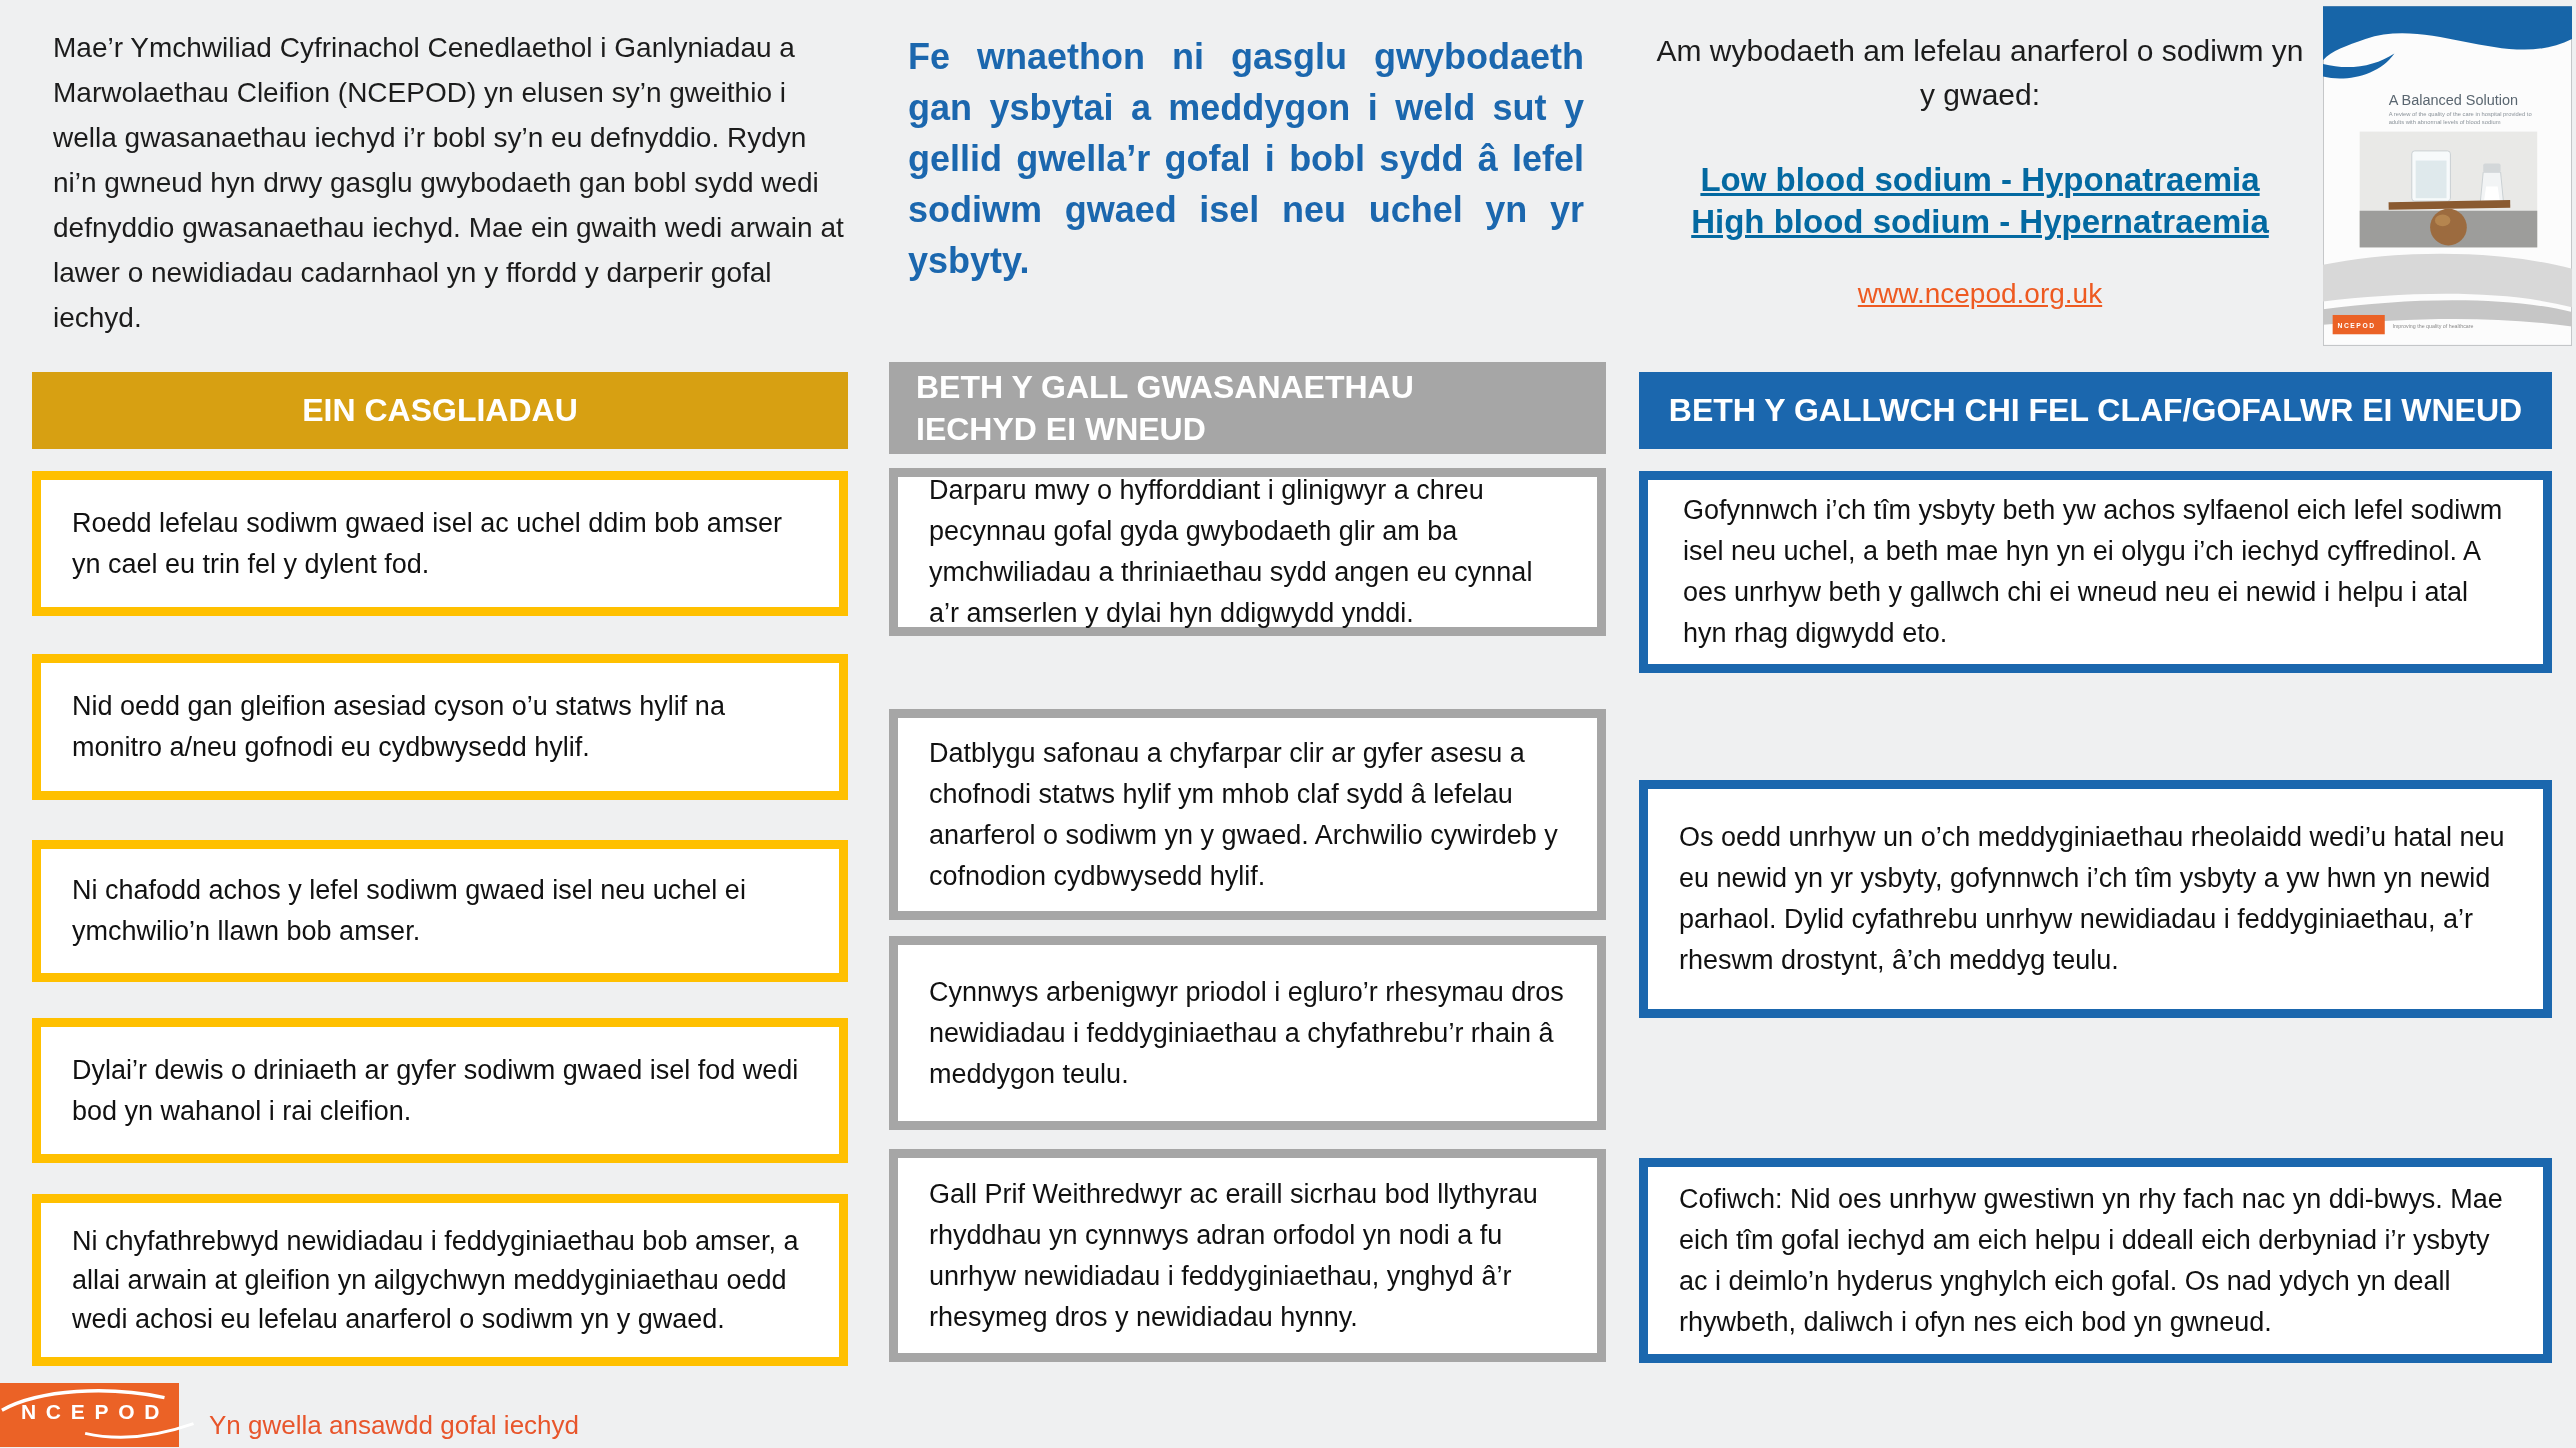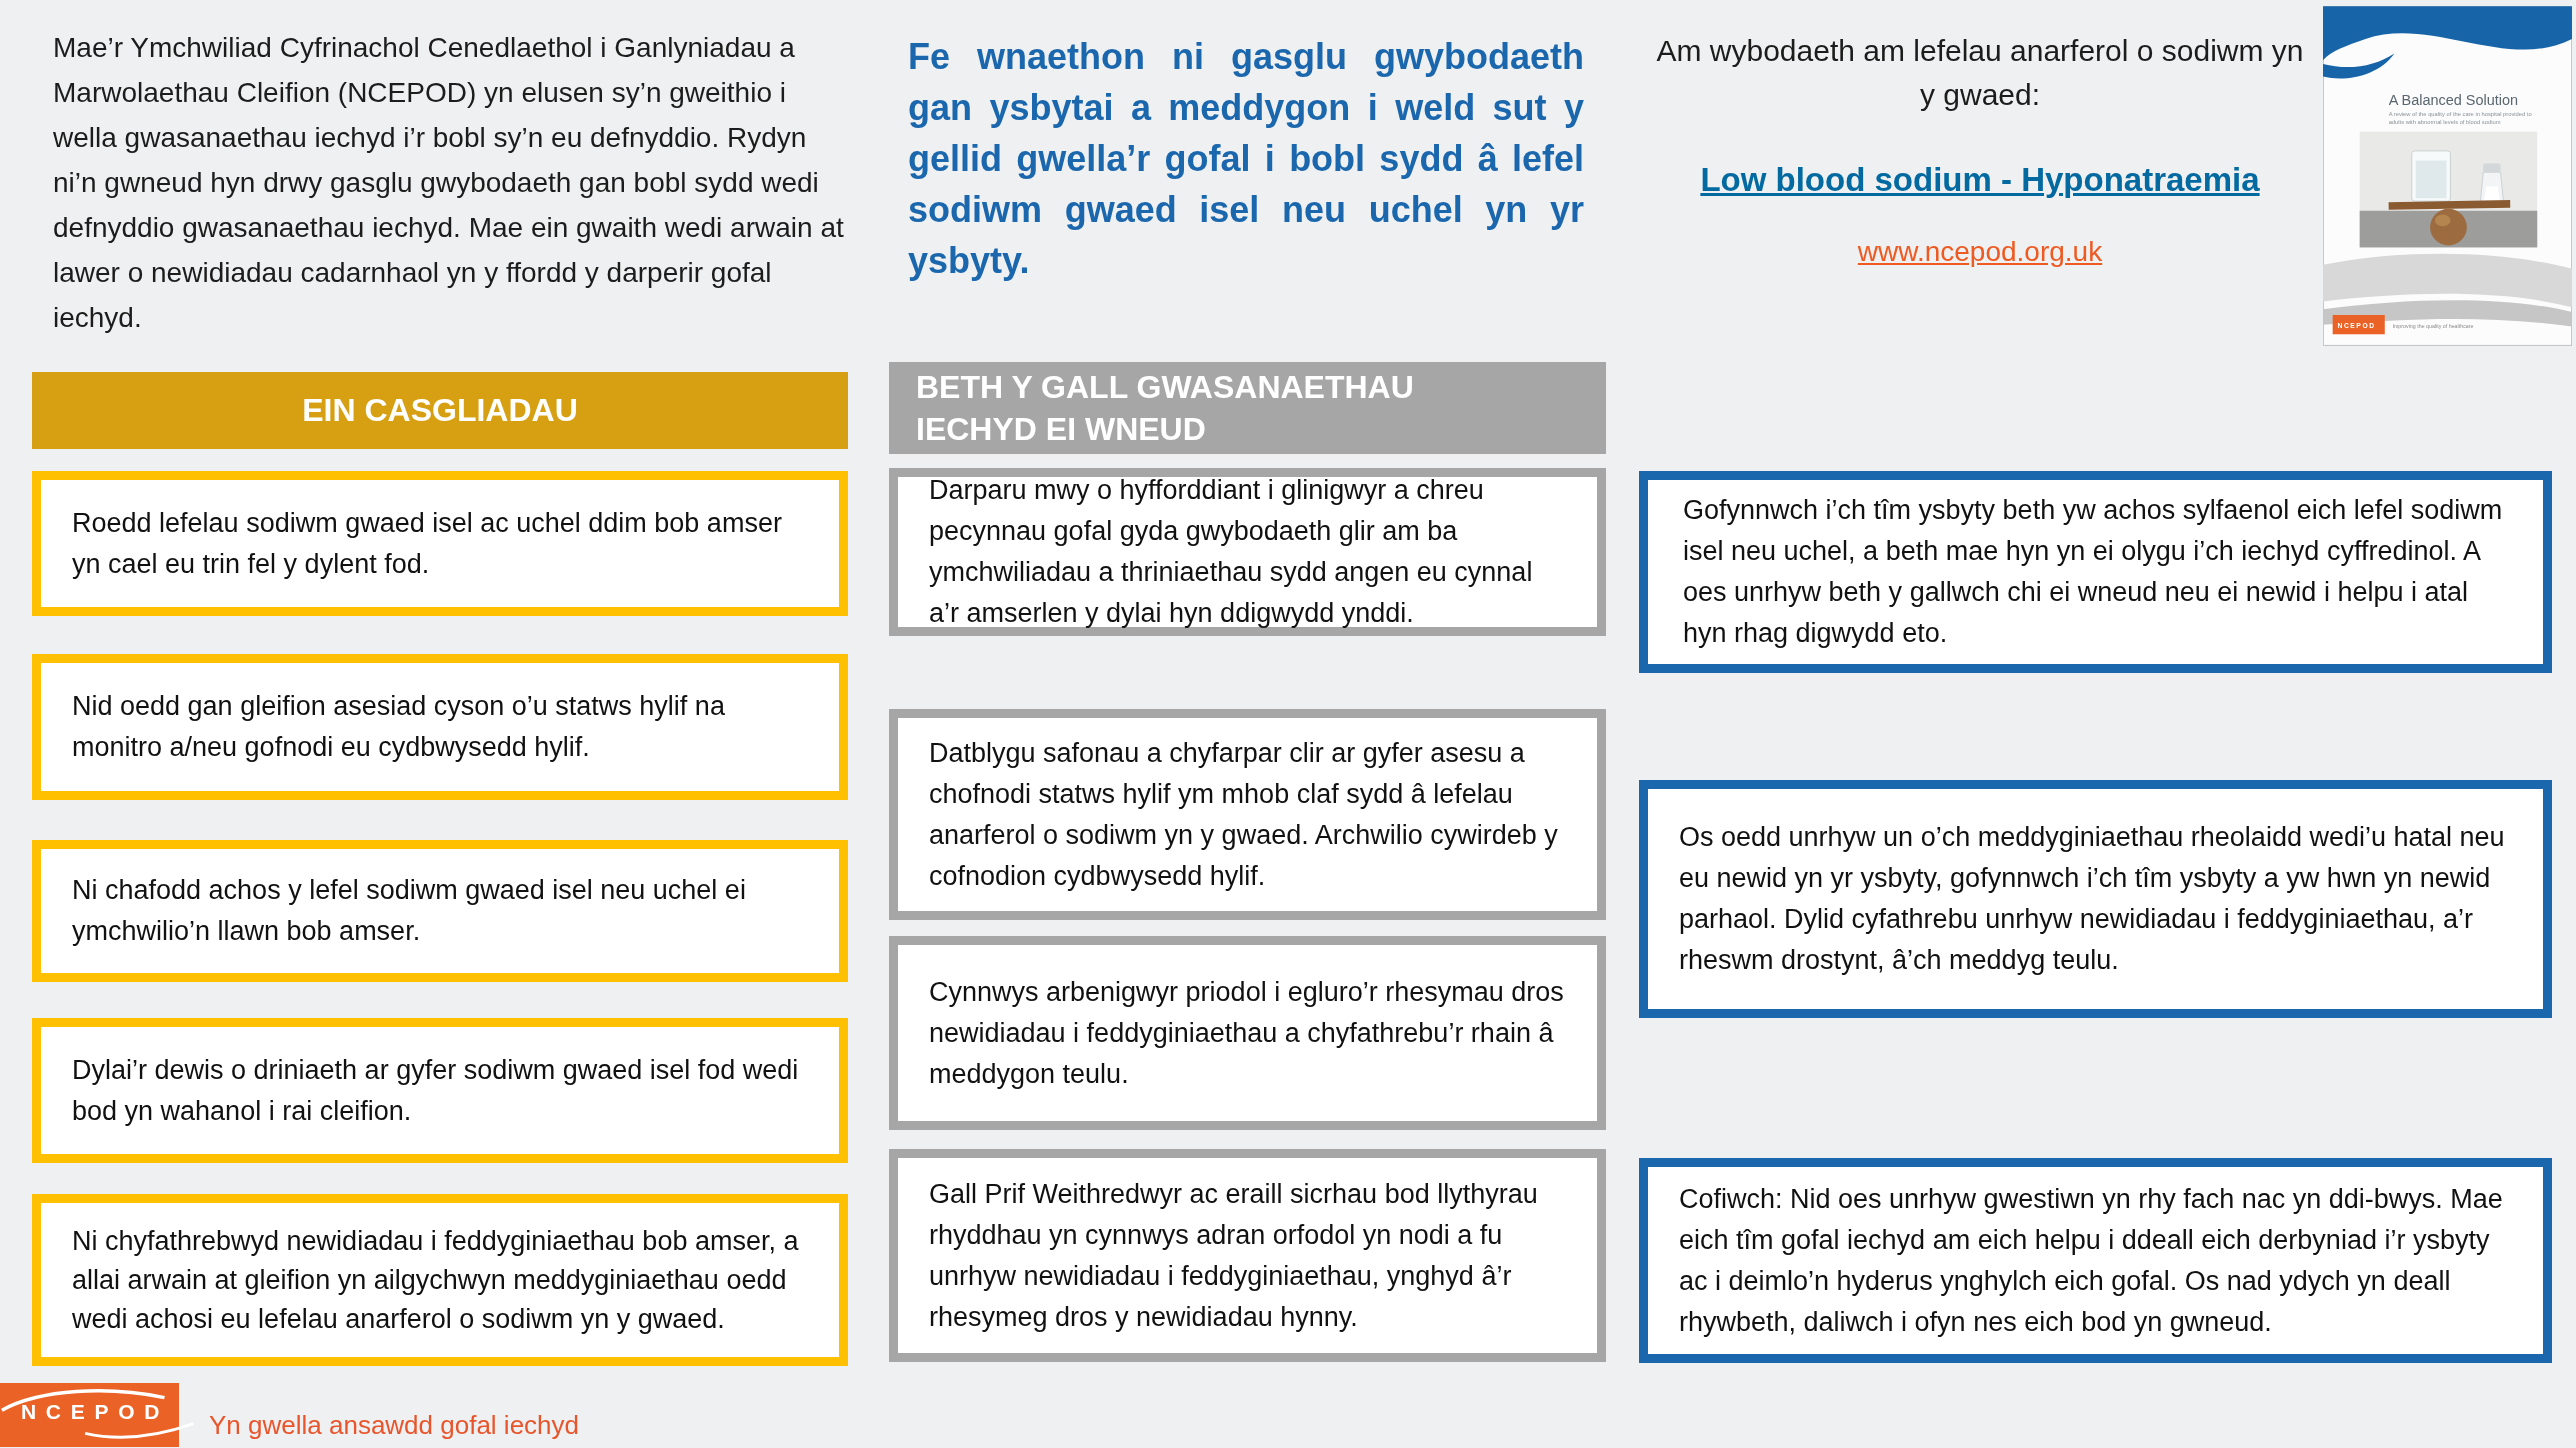--- a/index.html
+++ b/index.html
@@ -50,20 +50,21 @@
 
 <div class="page">
 
   <div class="intro">Mae’r Ymchwiliad Cyfrinachol Cenedlaethol i Ganlyniadau a Marwolaethau Cleifion (NCEPOD) yn elusen sy’n gweithio i wella gwasanaethau iechyd i’r bobl sy’n eu defnyddio. Rydyn ni’n gwneud hyn drwy gasglu gwybodaeth gan bobl sydd wedi defnyddio gwasanaethau iechyd. Mae ein gwaith wedi arwain at lawer o newidiadau cadarnhaol yn y ffordd y darperir gofal iechyd.</div>
   <div class="highlight">Fe wnaethon ni gasglu gwybodaeth gan ysbytai a meddygon i weld sut y gellid gwella’r gofal i bobl sydd â lefel sodiwm gwaed isel neu uchel yn yr ysbyty.</div>
 
   <div class="infoblock">
     <div class="info-heading">Am wybodaeth am lefelau anarferol o sodiwm yn y gwaed:</div>
     <div class="links">
       <a href="#">Low blood sodium - Hyponatraemia</a>
+      <a href="#">High blood sodium - Hypernatraemia</a>
     </div>
     <a href="#" class="site">www.ncepod.org.uk</a>
   </div>
 
   <div class="cover">
     <svg width="249" height="340" viewBox="0 0 258 352">
       <rect x="0" y="0" width="258" height="352" fill="#fcfcfc" stroke="#c4c6c8" stroke-width="2"></rect>
       <path d="M0 0 H258 V34 C192 68 112 10 44 34 C24 41 9 46 0 56 Z" fill="#1765A8"></path>
       <path d="M0 60 C28 67 54 62 74 49 C58 72 24 79 0 73 Z" fill="#1765A8"></path>
       <text x="68" y="102" font-size="15" fill="#5a6670">A Balanced Solution</text>
@@ -116,20 +117,21 @@
   <div class="box b-gray" style="top:709px;height:211px;">
       <span>Datblygu safonau a chyfarpar clir ar gyfer asesu a chofnodi statws hylif ym mhob claf sydd â lefelau anarferol o sodiwm yn y gwaed. Archwilio cywirdeb y cofnodion cydbwysedd hylif.</span>
     </div>
   <div class="box b-gray" style="top:936px;height:194px;">
       <span>Cynnwys arbenigwyr priodol i egluro’r rhesymau dros newidiadau i feddyginiaethau a chyfathrebu’r rhain â meddygon teulu.</span>
     </div>
   <div class="box b-gray" style="top:1149px;height:213px;">
       <span>Gall Prif Weithredwyr ac eraill sicrhau bod llythyrau rhyddhau yn cynnwys adran orfodol yn nodi a fu unrhyw newidiadau i feddyginiaethau, ynghyd â’r rhesymeg dros y newidiadau hynny.</span>
     </div>
 
+  <div class="col-header hdr-blue center">BETH Y GALLWCH CHI FEL CLAF/GOFALWR EI WNEUD</div>
   <div class="box b-blue align-left" style="top:471px;height:202px;">
       <span>Gofynnwch i’ch tîm ysbyty beth yw achos sylfaenol eich lefel sodiwm isel neu uchel, a beth mae hyn yn ei olygu i’ch iechyd cyffredinol. A oes unrhyw beth y gallwch chi ei wneud neu ei newid i helpu i atal hyn rhag digwydd eto.</span>
     </div>
   <div class="box b-blue" style="top:780px;height:238px;">
       <span>Os oedd unrhyw un o’ch meddyginiaethau rheolaidd wedi’u hatal neu eu newid yn yr ysbyty, gofynnwch i’ch tîm ysbyty a yw hwn yn newid parhaol. Dylid cyfathrebu unrhyw newidiadau i feddyginiaethau, a’r rheswm drostynt, â’ch meddyg teulu.</span>
     </div>
   <div class="box b-blue" style="top:1158px;height:205px;">
       <span>Cofiwch: Nid oes unrhyw gwestiwn yn rhy fach nac yn ddi-bwys. Mae eich tîm gofal iechyd am eich helpu i ddeall eich derbyniad i’r ysbyty ac i deimlo’n hyderus ynghylch eich gofal. Os nad ydych yn deall rhywbeth, daliwch i ofyn nes eich bod yn gwneud.</span>
     </div>
 

